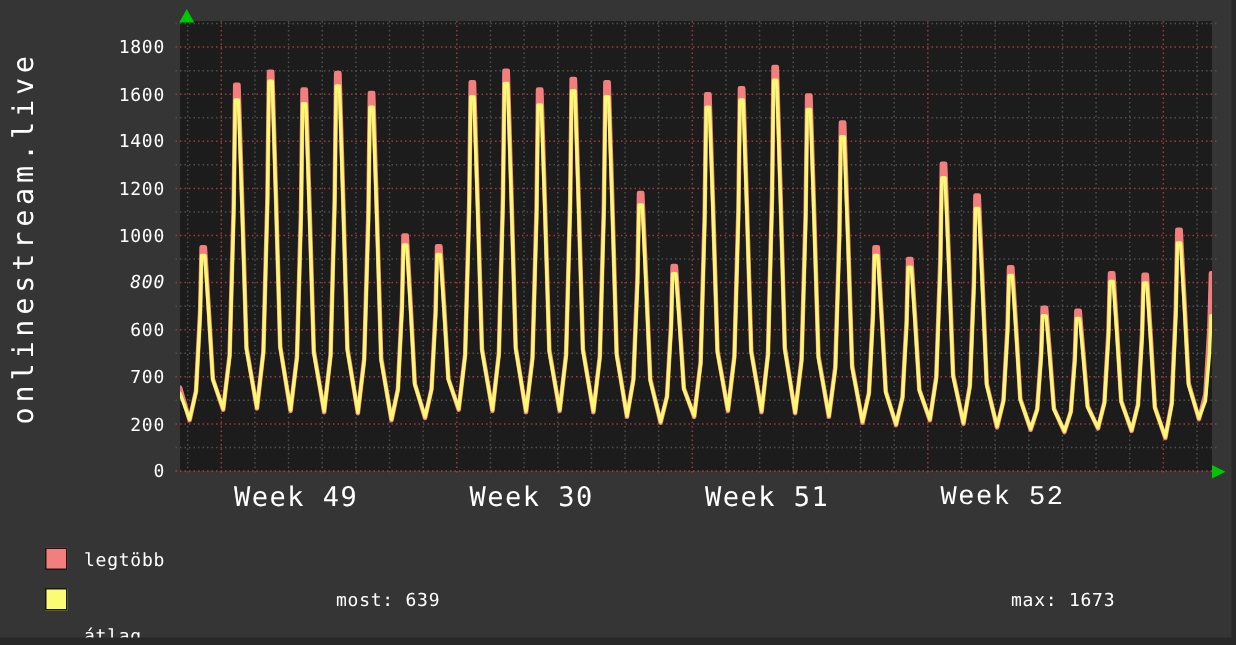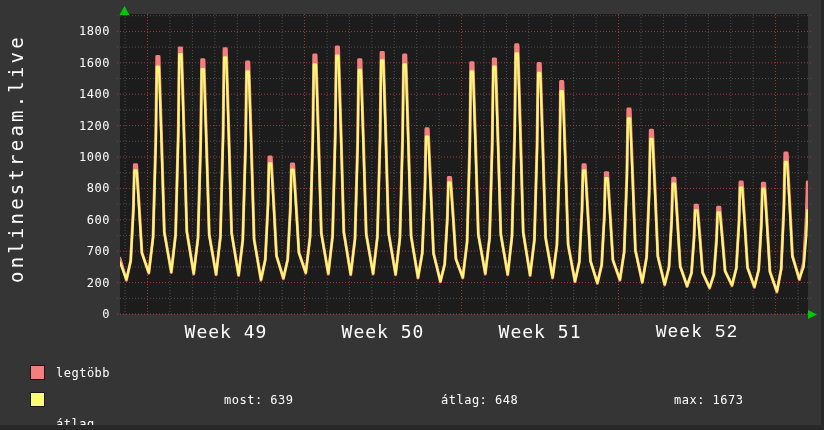--- a/index.html
+++ b/index.html
@@ -3,21 +3,21 @@
 <meta charset="utf-8">
 <style>
   html,body{margin:0;padding:0;}
   body{width:824px;height:430px;position:relative;overflow:hidden;
        background:#353535;font-family:"DejaVu Sans Mono",monospace;}
   #stage{position:absolute;inset:0;width:824px;height:430px;}
   svg{position:absolute;left:0;top:0;}
   .ylab{position:absolute;left:40px;width:70px;height:20px;line-height:20px;
         text-align:right;color:#ffffff;font-size:12px;letter-spacing:0.5px;}
   .xlab{position:absolute;top:322px;width:140px;height:20px;line-height:20px;
-        text-align:center;color:#ffffff;font-size:18px;letter-spacing:1px;}
+        text-align:left;color:#ffffff;font-size:18px;letter-spacing:1px;}
   .vtitle{position:absolute;top:283px;left:5px;transform:rotate(-90deg);
           transform-origin:0 0;color:#ffffff;font-size:19px;letter-spacing:3.2px;
           white-space:nowrap;}
   .swatch{position:absolute;left:30px;width:13px;height:13px;border:1px solid #181818;}
   .ltext{position:absolute;color:#ffffff;font-size:12px;letter-spacing:0.5px;
          height:20px;line-height:20px;white-space:pre;}
   .bevel-bottom{position:absolute;left:0;top:425px;width:824px;height:5px;background:#282828;}
   .bevel-right{position:absolute;left:821px;top:0;width:3px;height:430px;background:#282828;}
 </style>
 </head>
@@ -86,39 +86,38 @@
       <polygon points="808,310 808,319 817,314.5" fill="#00c800"></polygon>
     </svg>
 
   <div class="vtitle">onlinestream.live</div>
 
   <div id="ylabels">
       <div class="ylab" style="top: 304px;">0</div>
       <div class="ylab" style="top: 272.6px;">200</div>
       <div class="ylab" style="top: 241.2px;">700</div>
       <div class="ylab" style="top: 209.8px;">600</div>
-      <div class="ylab" style="top: 178.4px;">800</div>
+      <div class="ylab" style="top: 178.4px; font-style: italic;">800</div>
       <div class="ylab" style="top: 147px;">1000</div>
       <div class="ylab" style="top: 115.6px;">1200</div>
       <div class="ylab" style="top: 84.2px;">1400</div>
       <div class="ylab" style="top: 52.8px;">1600</div>
       <div class="ylab" style="top: 21.4px;">1800</div>
     </div>
   <div id="xlabels">
       <div class="xlab" style="left: 156.03px;">Week 49</div>
-      <div class="xlab" style="left: 313.04px;">Week 50</div>
+      <div class="xlab" style="left: 313.04px;">Week 30</div>
       <div class="xlab" style="left: 470.05px;">Week 51</div>
       <div class="xlab" style="left: 627.06px; font-family: Liberation Mono, monospace;">Week 52</div>
     </div>
 
   <div class="swatch" style="top: 365px; background: rgb(243, 126, 126);"></div>
   <div class="ltext" style="left:56px;top:363px;">legtöbb</div>
 
   <div class="swatch" style="top: 392px; background: rgb(252, 252, 116);"></div>
   <div class="ltext" style="left:56px;top:390px;margin-top:24px;">átlag</div>
 
   <div class="ltext" style="left:224px;top:390px;">most: 639</div>
-  <div class="ltext" style="left:441px;top:390px;">átlag: 648</div>
   <div class="ltext" style="left:674px;top:390px;">max: 1673</div>
 
   <div class="bevel-bottom"></div>
   <div class="bevel-right"></div>
 </div>
 
 </body></html>

